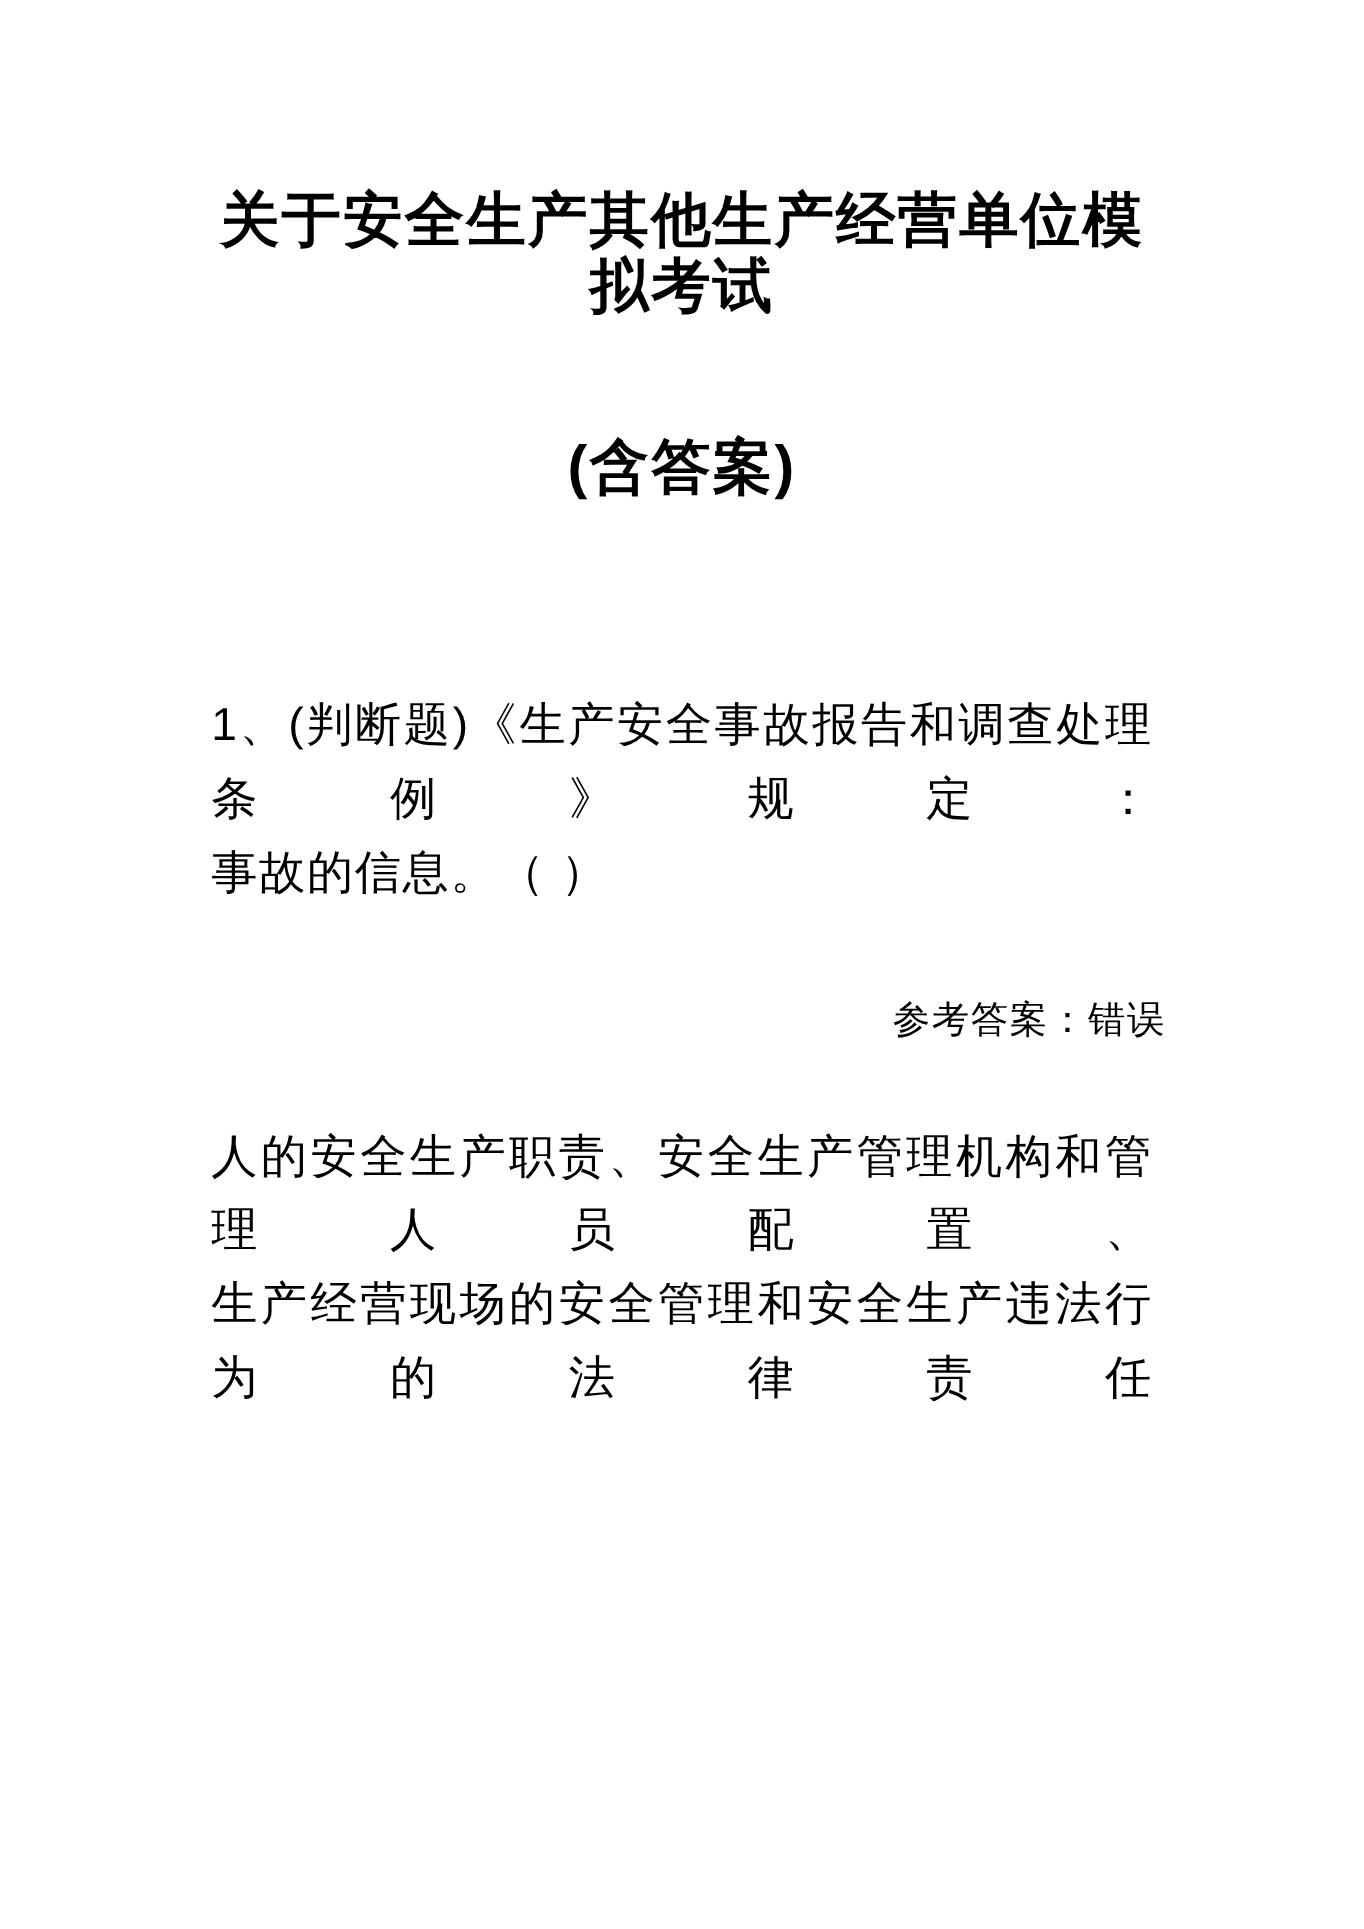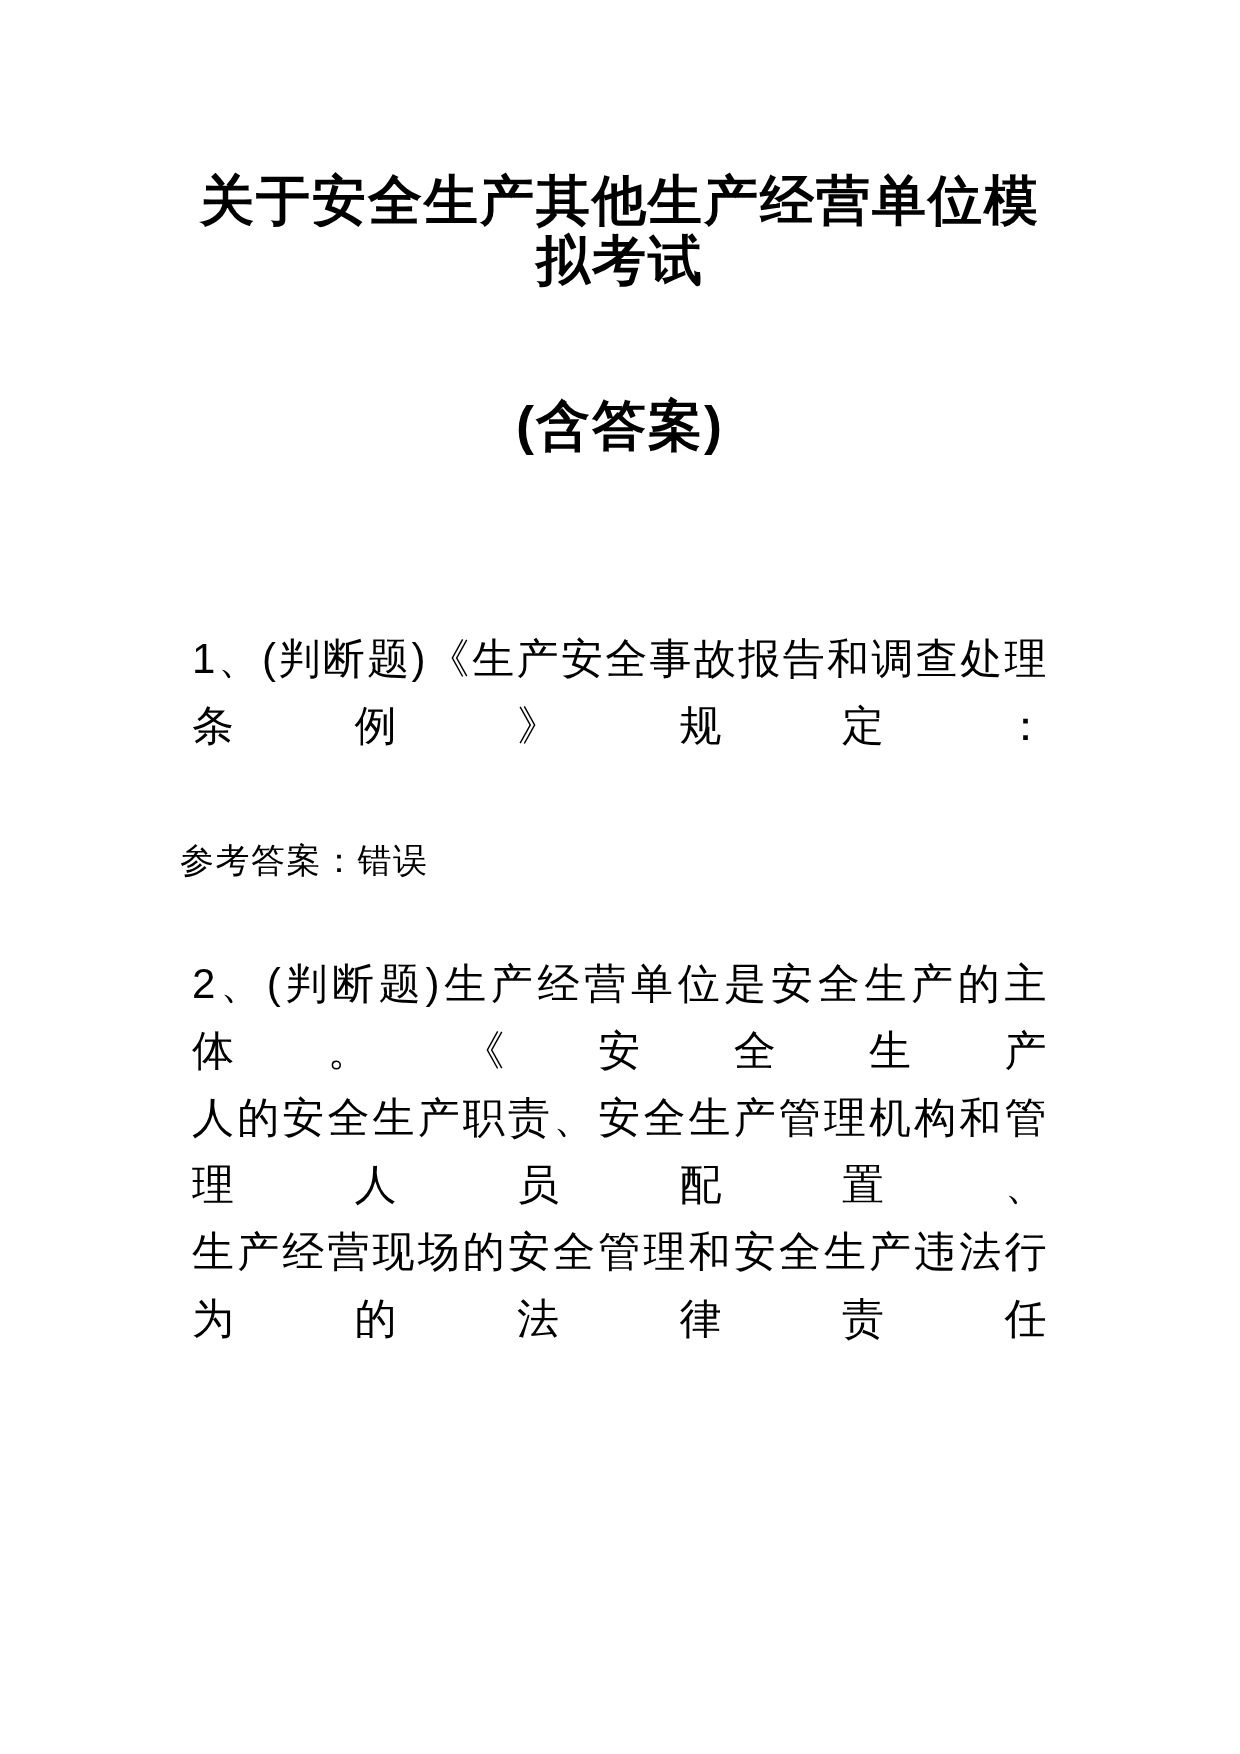--- a/index.html
+++ b/index.html
@@ -49,38 +49,38 @@
     text-align: justify;
     text-justify: inter-ideograph;
     text-align-last: justify;
   }
 
   .answer {
     font-size: 34px;
     line-height: 67px;
     letter-spacing: 1.5px;
   }
-  .a1 { margin-top: 68px; }
+  .a1 { margin-top: 68px; text-align: right; }
 </style>
 </head>
 <body>
 
 <div class="page">
 
   <h1 class="title title-line1">关于安全生产其他生产经营单位模拟考试</h1>
 
 
   <h2 class="title doc-subtitle">(含答案)</h2>
 
   <div class="question q1">
     <div class="qline fill">1、(判断题)《生产安全事故报告和调查处理条例》规定：</div>
+    <div class="qline">事故的信息。（ ）</div>
   </div>
 
   <div class="answer a1">参考答案：错误</div>
 
   <div class="question q2">
-    <div class="qline fill">2、(判断题)生产经营单位是安全生产的主体。《安全生产</div>
     <div class="qline fill">人的安全生产职责、安全生产管理机构和管理人员配置、</div>
     <div class="qline fill">生产经营现场的安全管理和安全生产违法行为的法律责任</div>
 
   </div>
 
 </div>
 
 </body></html>

